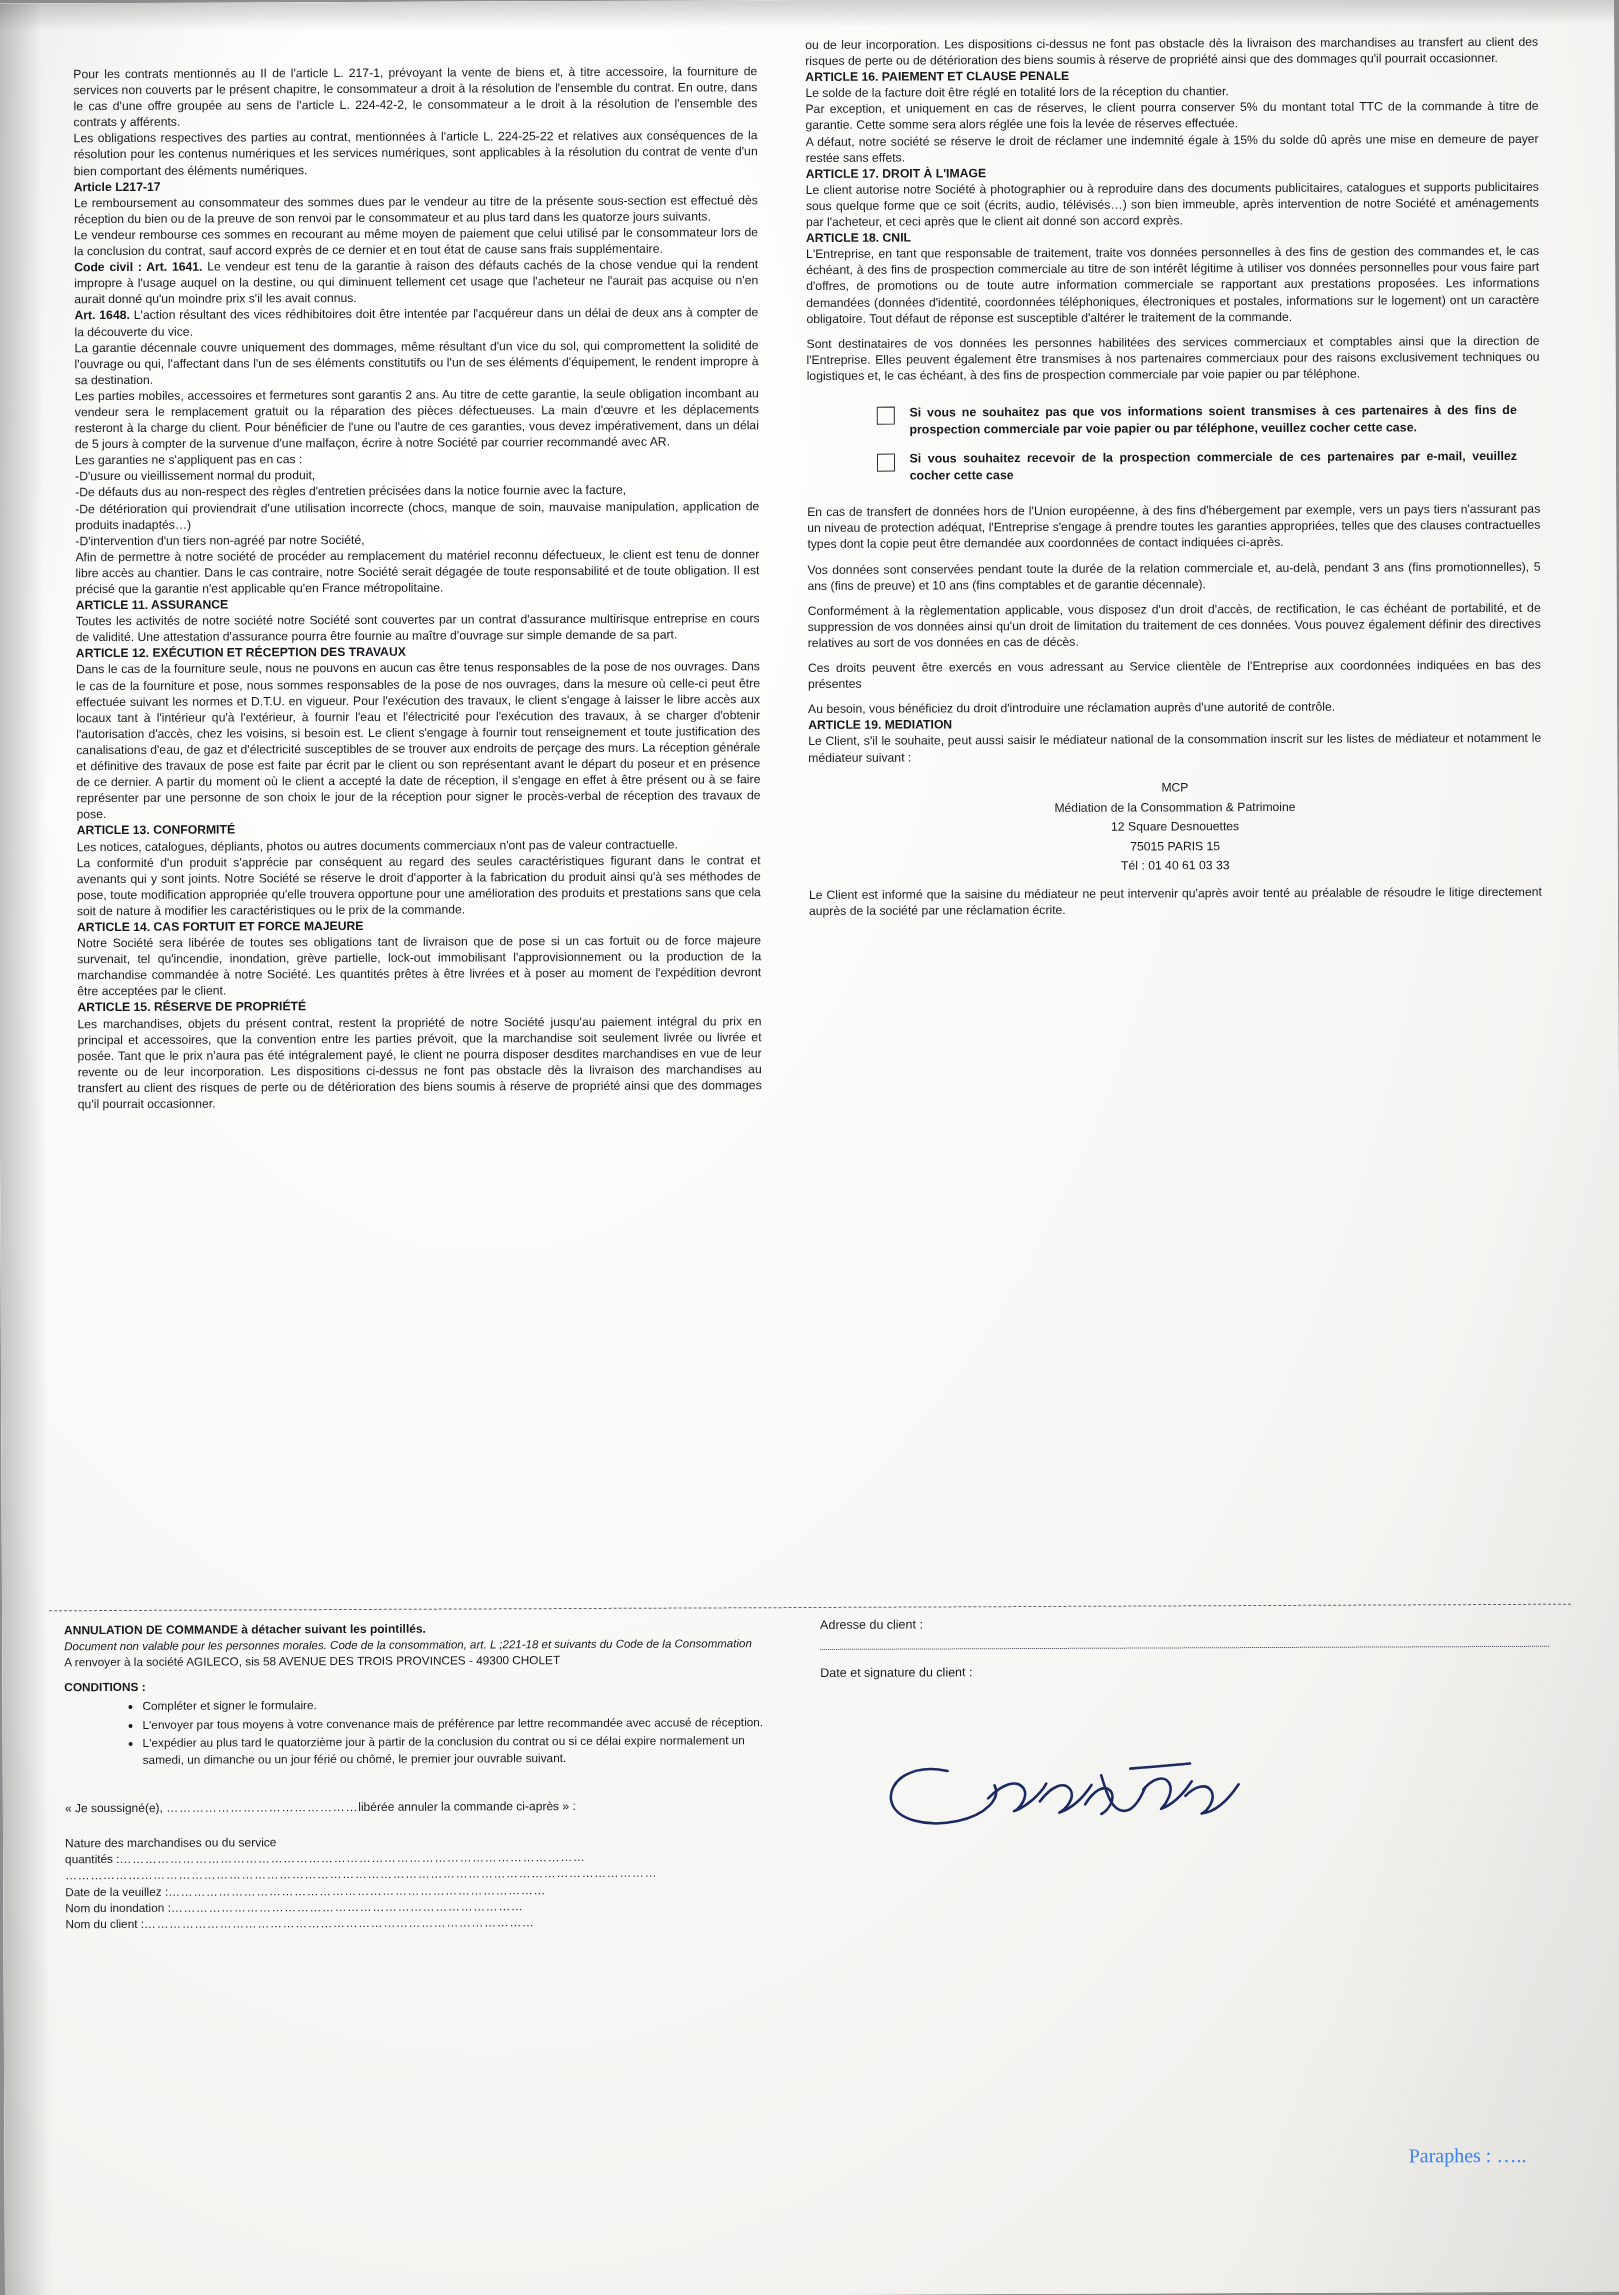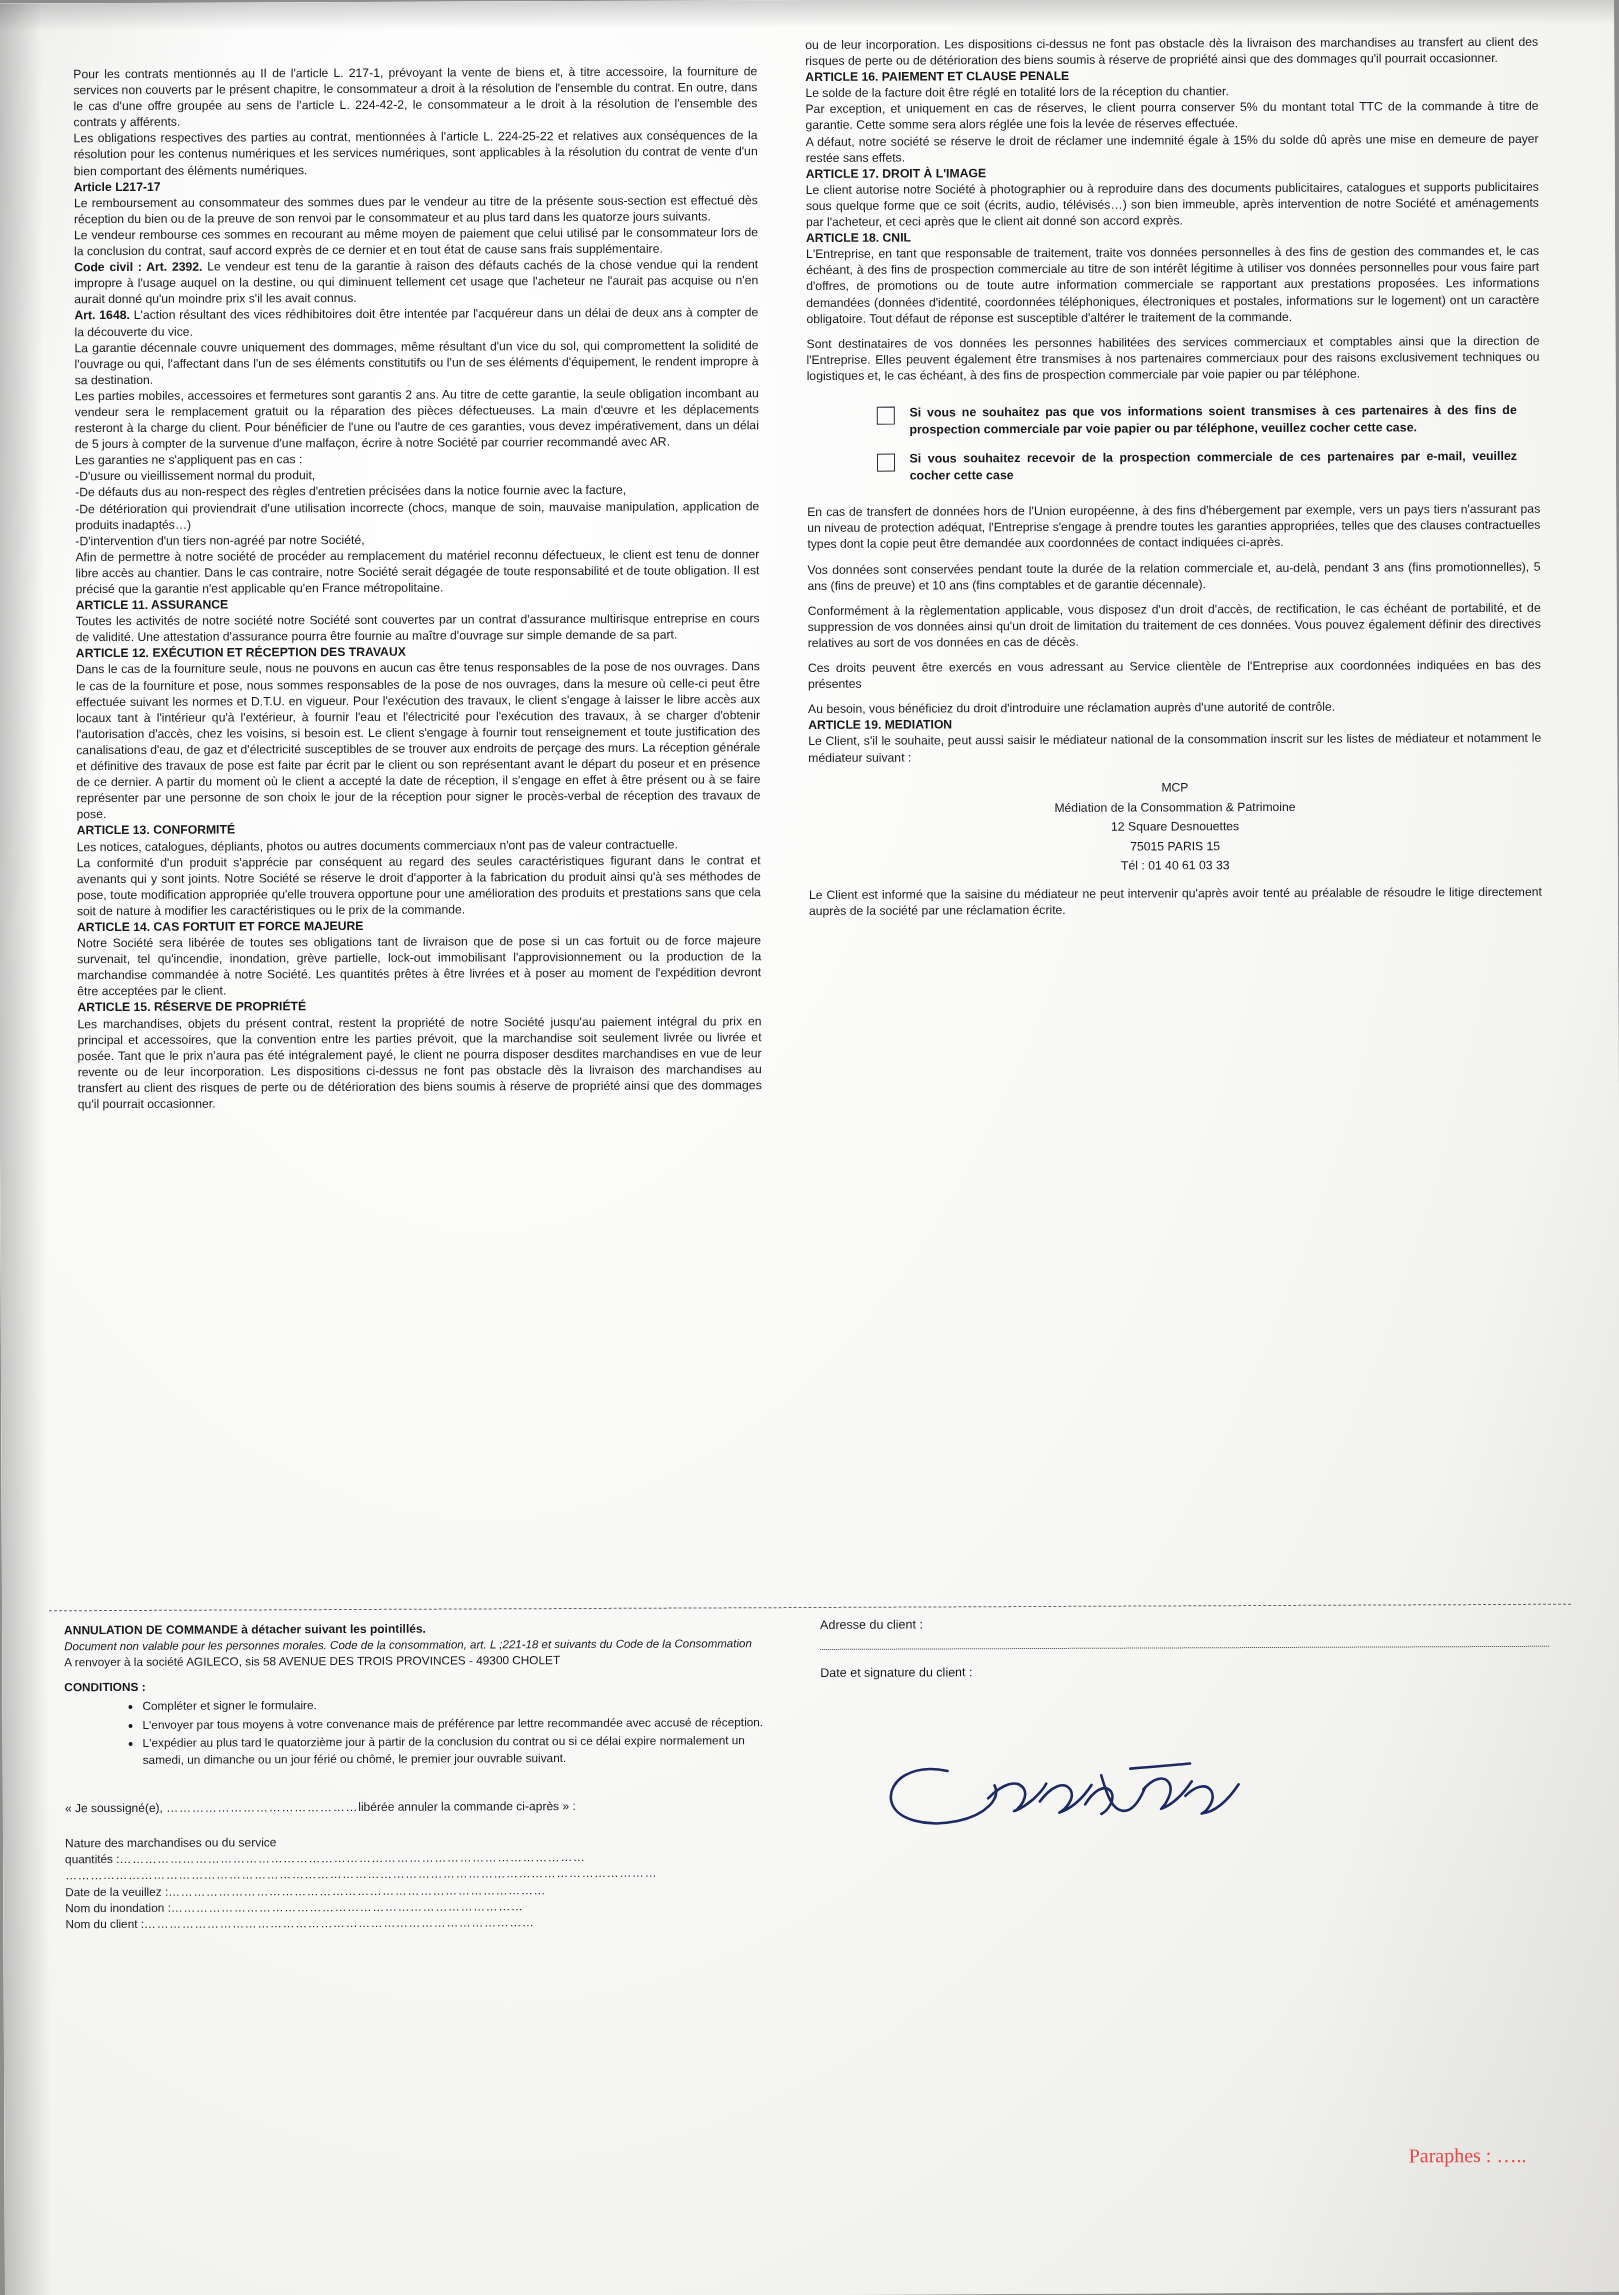--- a/index.html
+++ b/index.html
@@ -149,21 +149,21 @@
     height: 97px;
   }
   .sig-svg { display:block; }
 
   .paraphes {
     position: absolute;
     right: 97px;
     top: 2147px;
     font-family: "Liberation Serif", serif;
     font-size: 20px;
-    color: #ef4444;
+    color: #3b82f6;
   }
   .shadow-left {
     position: absolute;
     left: 0; top: 0; width: 47px; height: 2295px;
     background: linear-gradient(to right, rgba(0,0,0,.22), rgba(0,0,0,0));
     pointer-events: none;
   }
   .shadow-top {
     position: absolute;
     left: 0; top: 0; width: 1619px; height: 27.5px;
@@ -180,21 +180,21 @@
   <div class="shadow-top"></div>
 
   <div class="col col-left">
     <p>Pour les contrats mentionnés au II de l'article L. 217-1, prévoyant la vente de biens et, à titre accessoire, la fourniture de services non couverts par le présent chapitre, le consommateur a droit à la résolution de l'ensemble du contrat. En outre, dans le cas d'une offre groupée au sens de l'article L. 224-42-2, le consommateur a le droit à la résolution de l'ensemble des contrats y afférents.</p>
     <p>Les obligations respectives des parties au contrat, mentionnées à l'article L. 224-25-22 et relatives aux conséquences de la résolution pour les contenus numériques et les services numériques, sont applicables à la résolution du contrat de vente d'un bien comportant des éléments numériques.</p>
 
     <p class="bold tight">Article L217-17</p>
     <p>Le remboursement au consommateur des sommes dues par le vendeur au titre de la présente sous-section est effectué dès réception du bien ou de la preuve de son renvoi par le consommateur et au plus tard dans les quatorze jours suivants.</p>
     <p>Le vendeur rembourse ces sommes en recourant au même moyen de paiement que celui utilisé par le consommateur lors de la conclusion du contrat, sauf accord exprès de ce dernier et en tout état de cause sans frais supplémentaire.</p>
 
-    <p><span class="bold">Code civil : Art. 2392.</span>
+    <p><span class="bold">Code civil : Art. 1641.</span>
        <span>Le vendeur est tenu de la garantie à raison des défauts cachés de la chose vendue qui la rendent impropre à l'usage auquel on la destine, ou qui diminuent tellement cet usage que l'acheteur ne l'aurait pas acquise ou n'en aurait donné qu'un moindre prix s'il les avait connus.</span></p>
 
     <p><span class="bold">Art. 1648.</span>
        <span>L'action résultant des vices rédhibitoires doit être intentée par l'acquéreur dans un délai de deux ans à compter de la découverte du vice.</span></p>
 
     <p>La garantie décennale couvre uniquement des dommages, même résultant d'un vice du sol, qui compromettent la solidité de l'ouvrage ou qui, l'affectant dans l'un de ses éléments constitutifs ou l'un de ses éléments d'équipement, le rendent impropre à sa destination.</p>
     <p>Les parties mobiles, accessoires et fermetures sont garantis 2 ans. Au titre de cette garantie, la seule obligation incombant au vendeur sera le remplacement gratuit ou la réparation des pièces défectueuses. La main d'œuvre et les déplacements resteront à la charge du client. Pour bénéficier de l'une ou l'autre de ces garanties, vous devez impérativement, dans un délai de 5 jours à compter de la survenue d'une malfaçon, écrire à notre Société par courrier recommandé avec AR.</p>
 
     <p>Les garanties ne s'appliquent pas en cas :</p>
     <p>-D'usure ou vieillissement normal du produit,</p>

